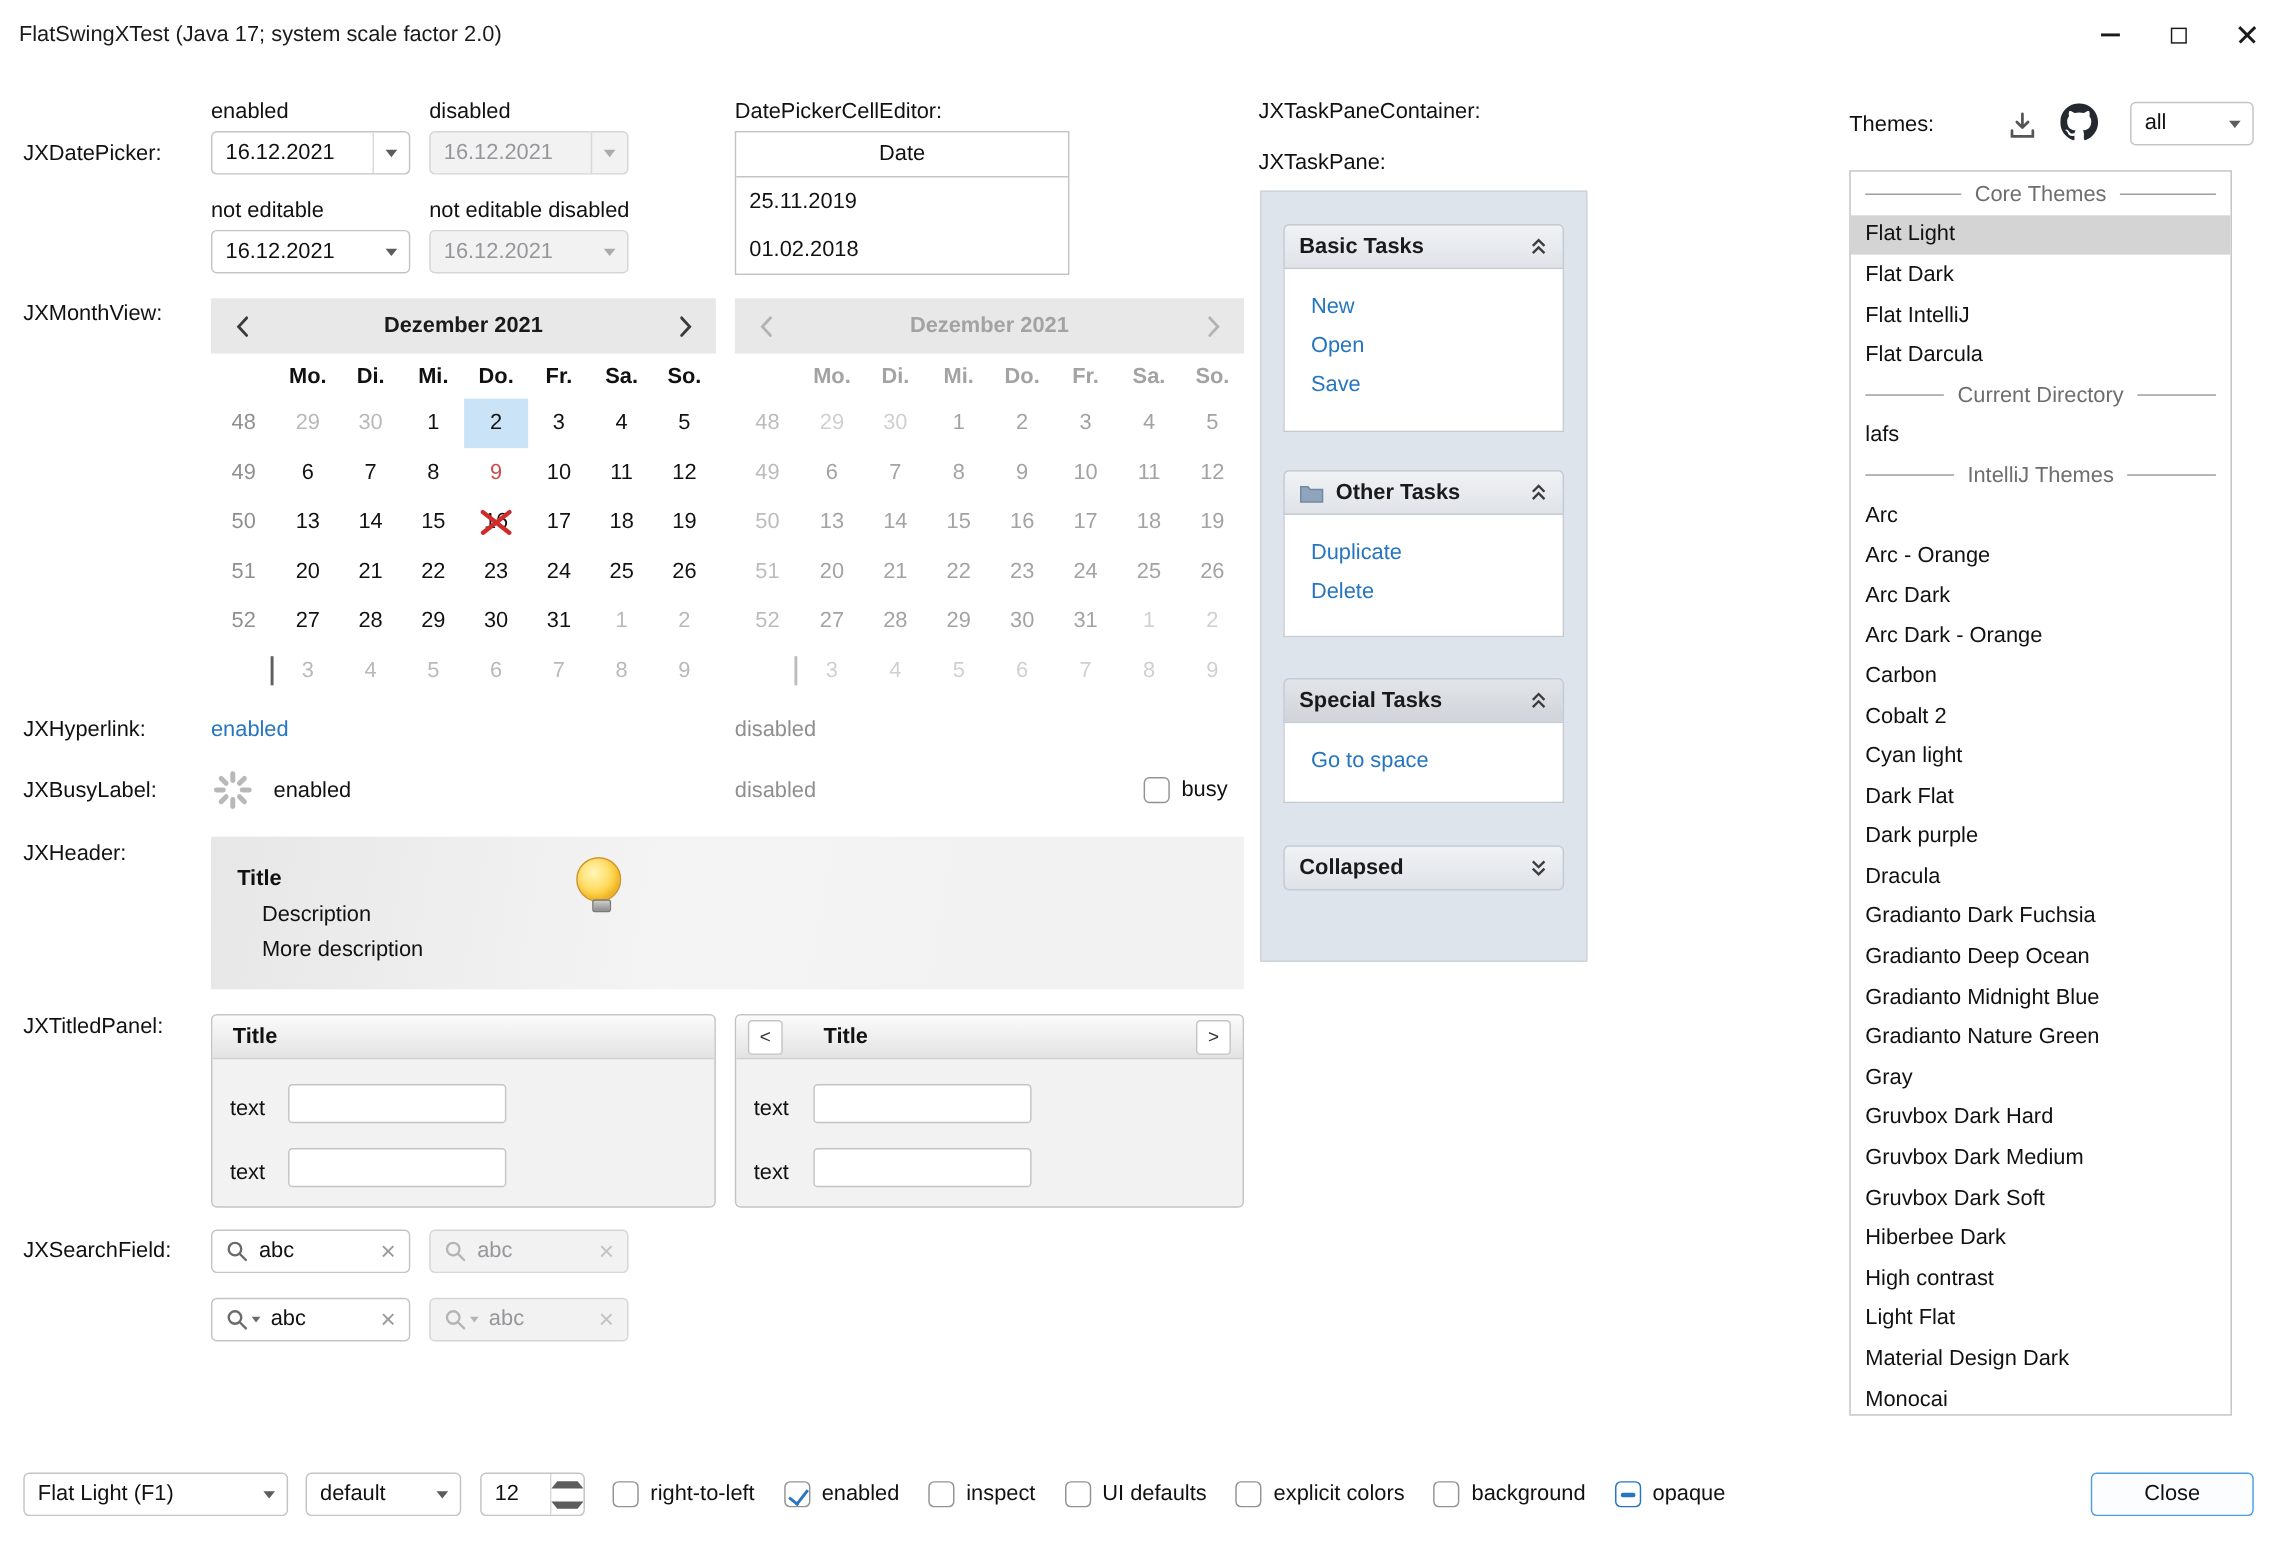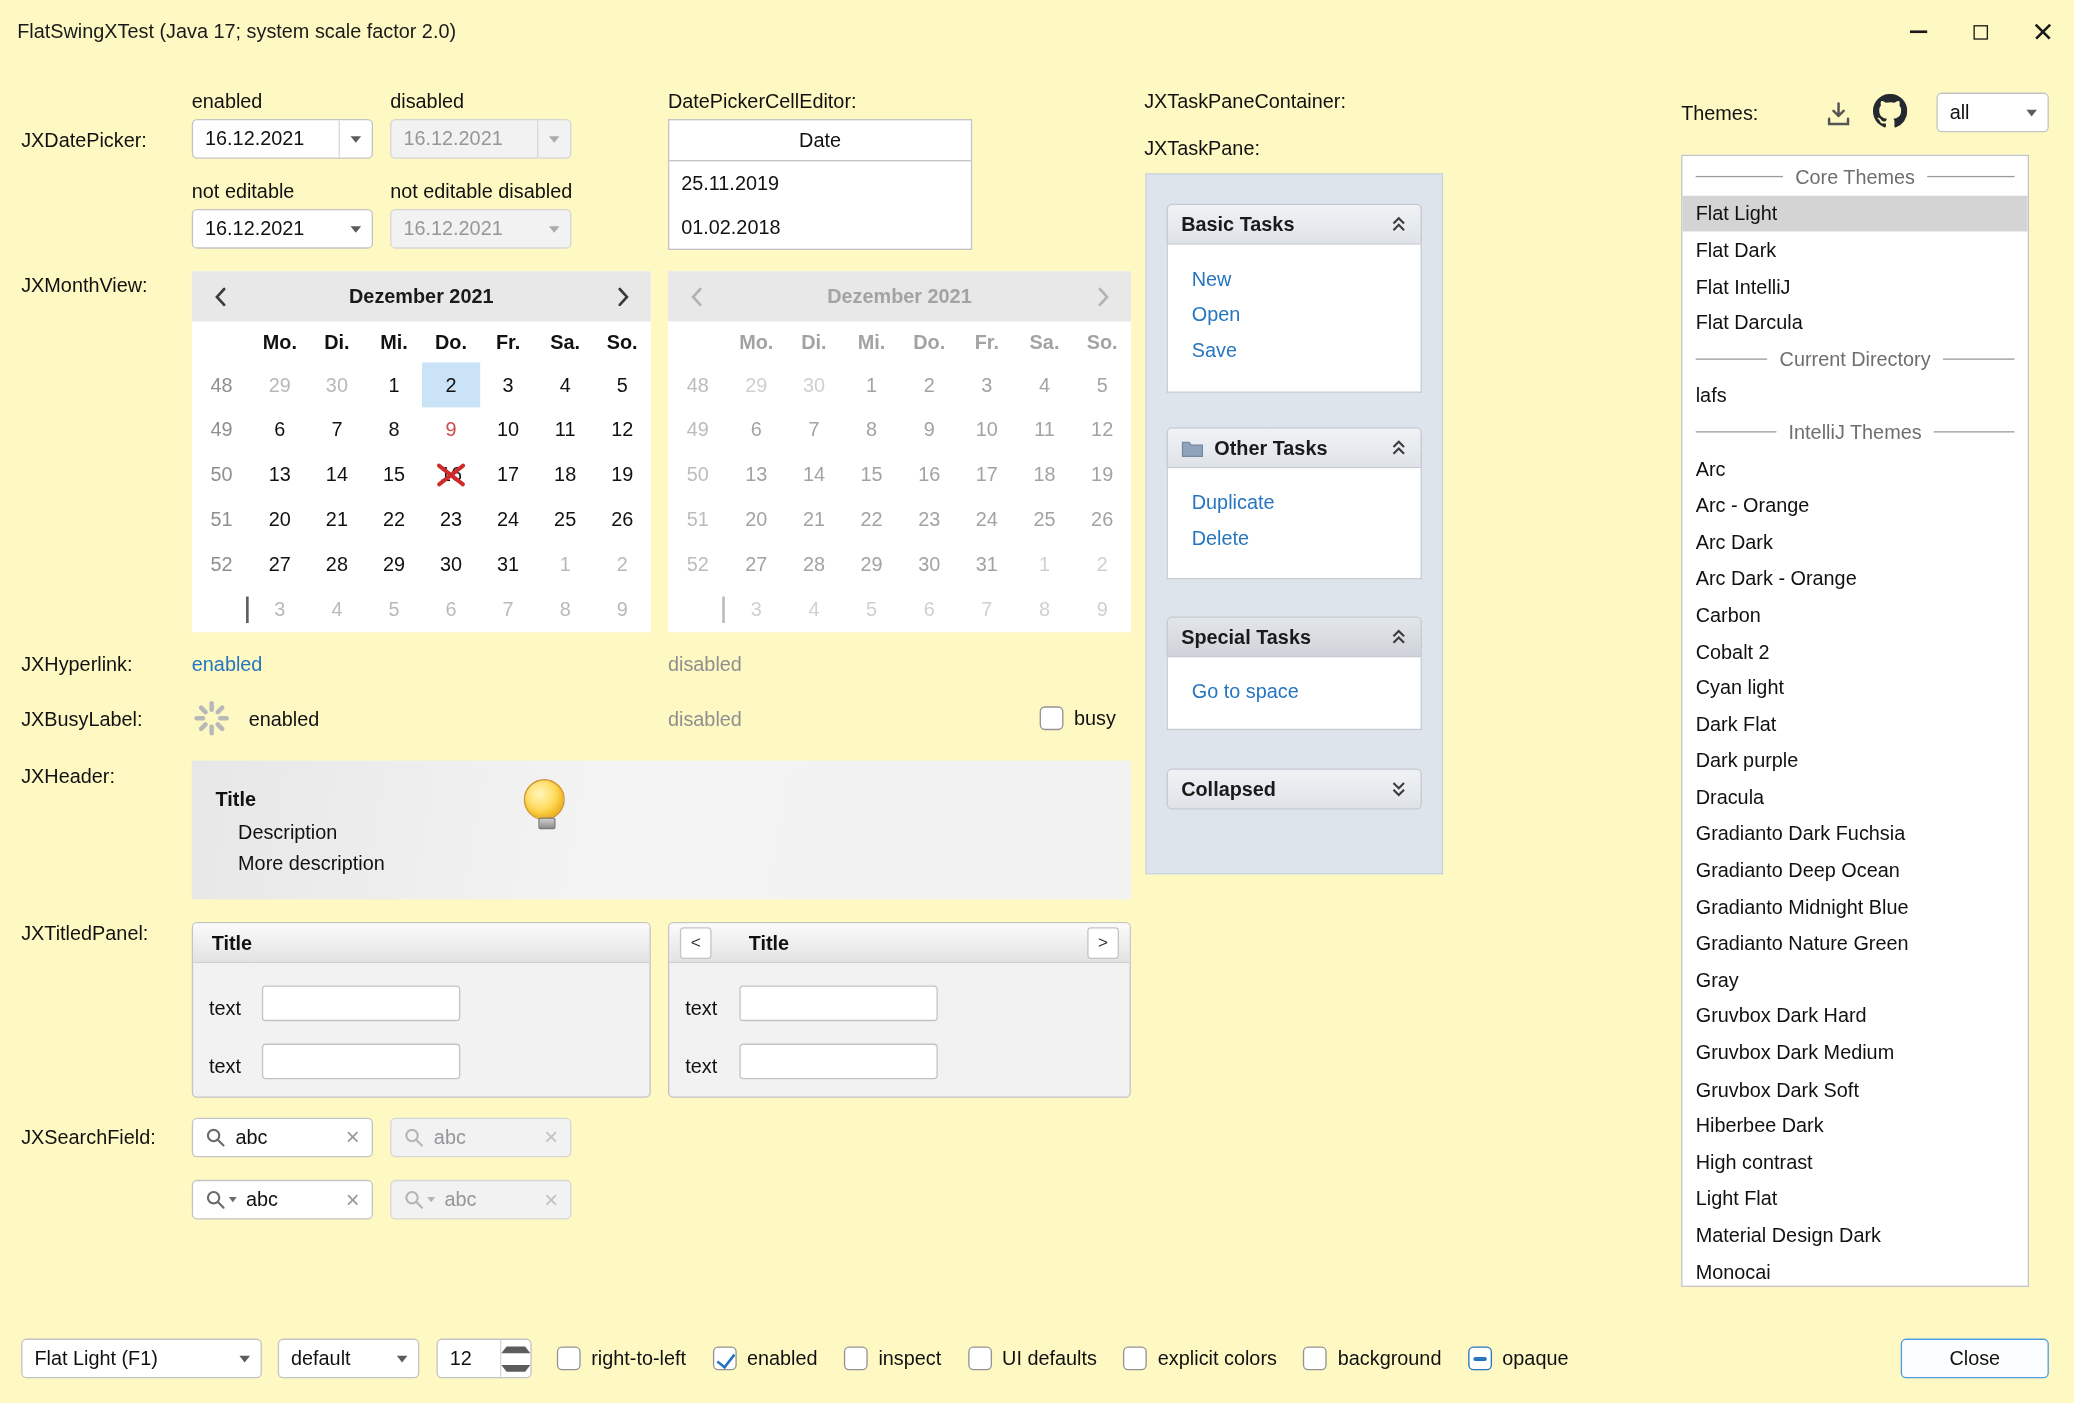--- a/index.html
+++ b/index.html
@@ -1,17 +1,17 @@
 <!DOCTYPE html>
 <html><head>
 <meta charset="utf-8">
 <style>
   *{box-sizing:border-box;margin:0;padding:0}
   html,body{background:#cfcfcf}
-  #viewport{position:relative;width:2074px;height:1403px;background:#fef9c3;overflow:hidden;font-family:"Liberation Sans",sans-serif}
+  #viewport{position:relative;width:2074px;height:1403px;background:#ffffff;overflow:hidden;font-family:"Liberation Sans",sans-serif}
   #scale{position:absolute;left:0;top:0;width:1568px;height:1061px;transform:scale(1.32270408);transform-origin:0 0;font-size:15px;color:#111;line-height:1.2}
   .lbl{position:absolute;white-space:nowrap}
   .gray{color:#8f8f8f}
   .blue{color:#2675bf}
 
   
   #titlebar{position:absolute;left:0;top:0;width:1568px;height:48px;display:flex;align-items:center}
   #win-title{padding-left:13px;color:#1a1a1a}
   #win-controls{margin-left:auto;display:flex;align-self:stretch}
   .win-btn{width:47px;display:flex;align-items:center;justify-content:center;cursor:default}

